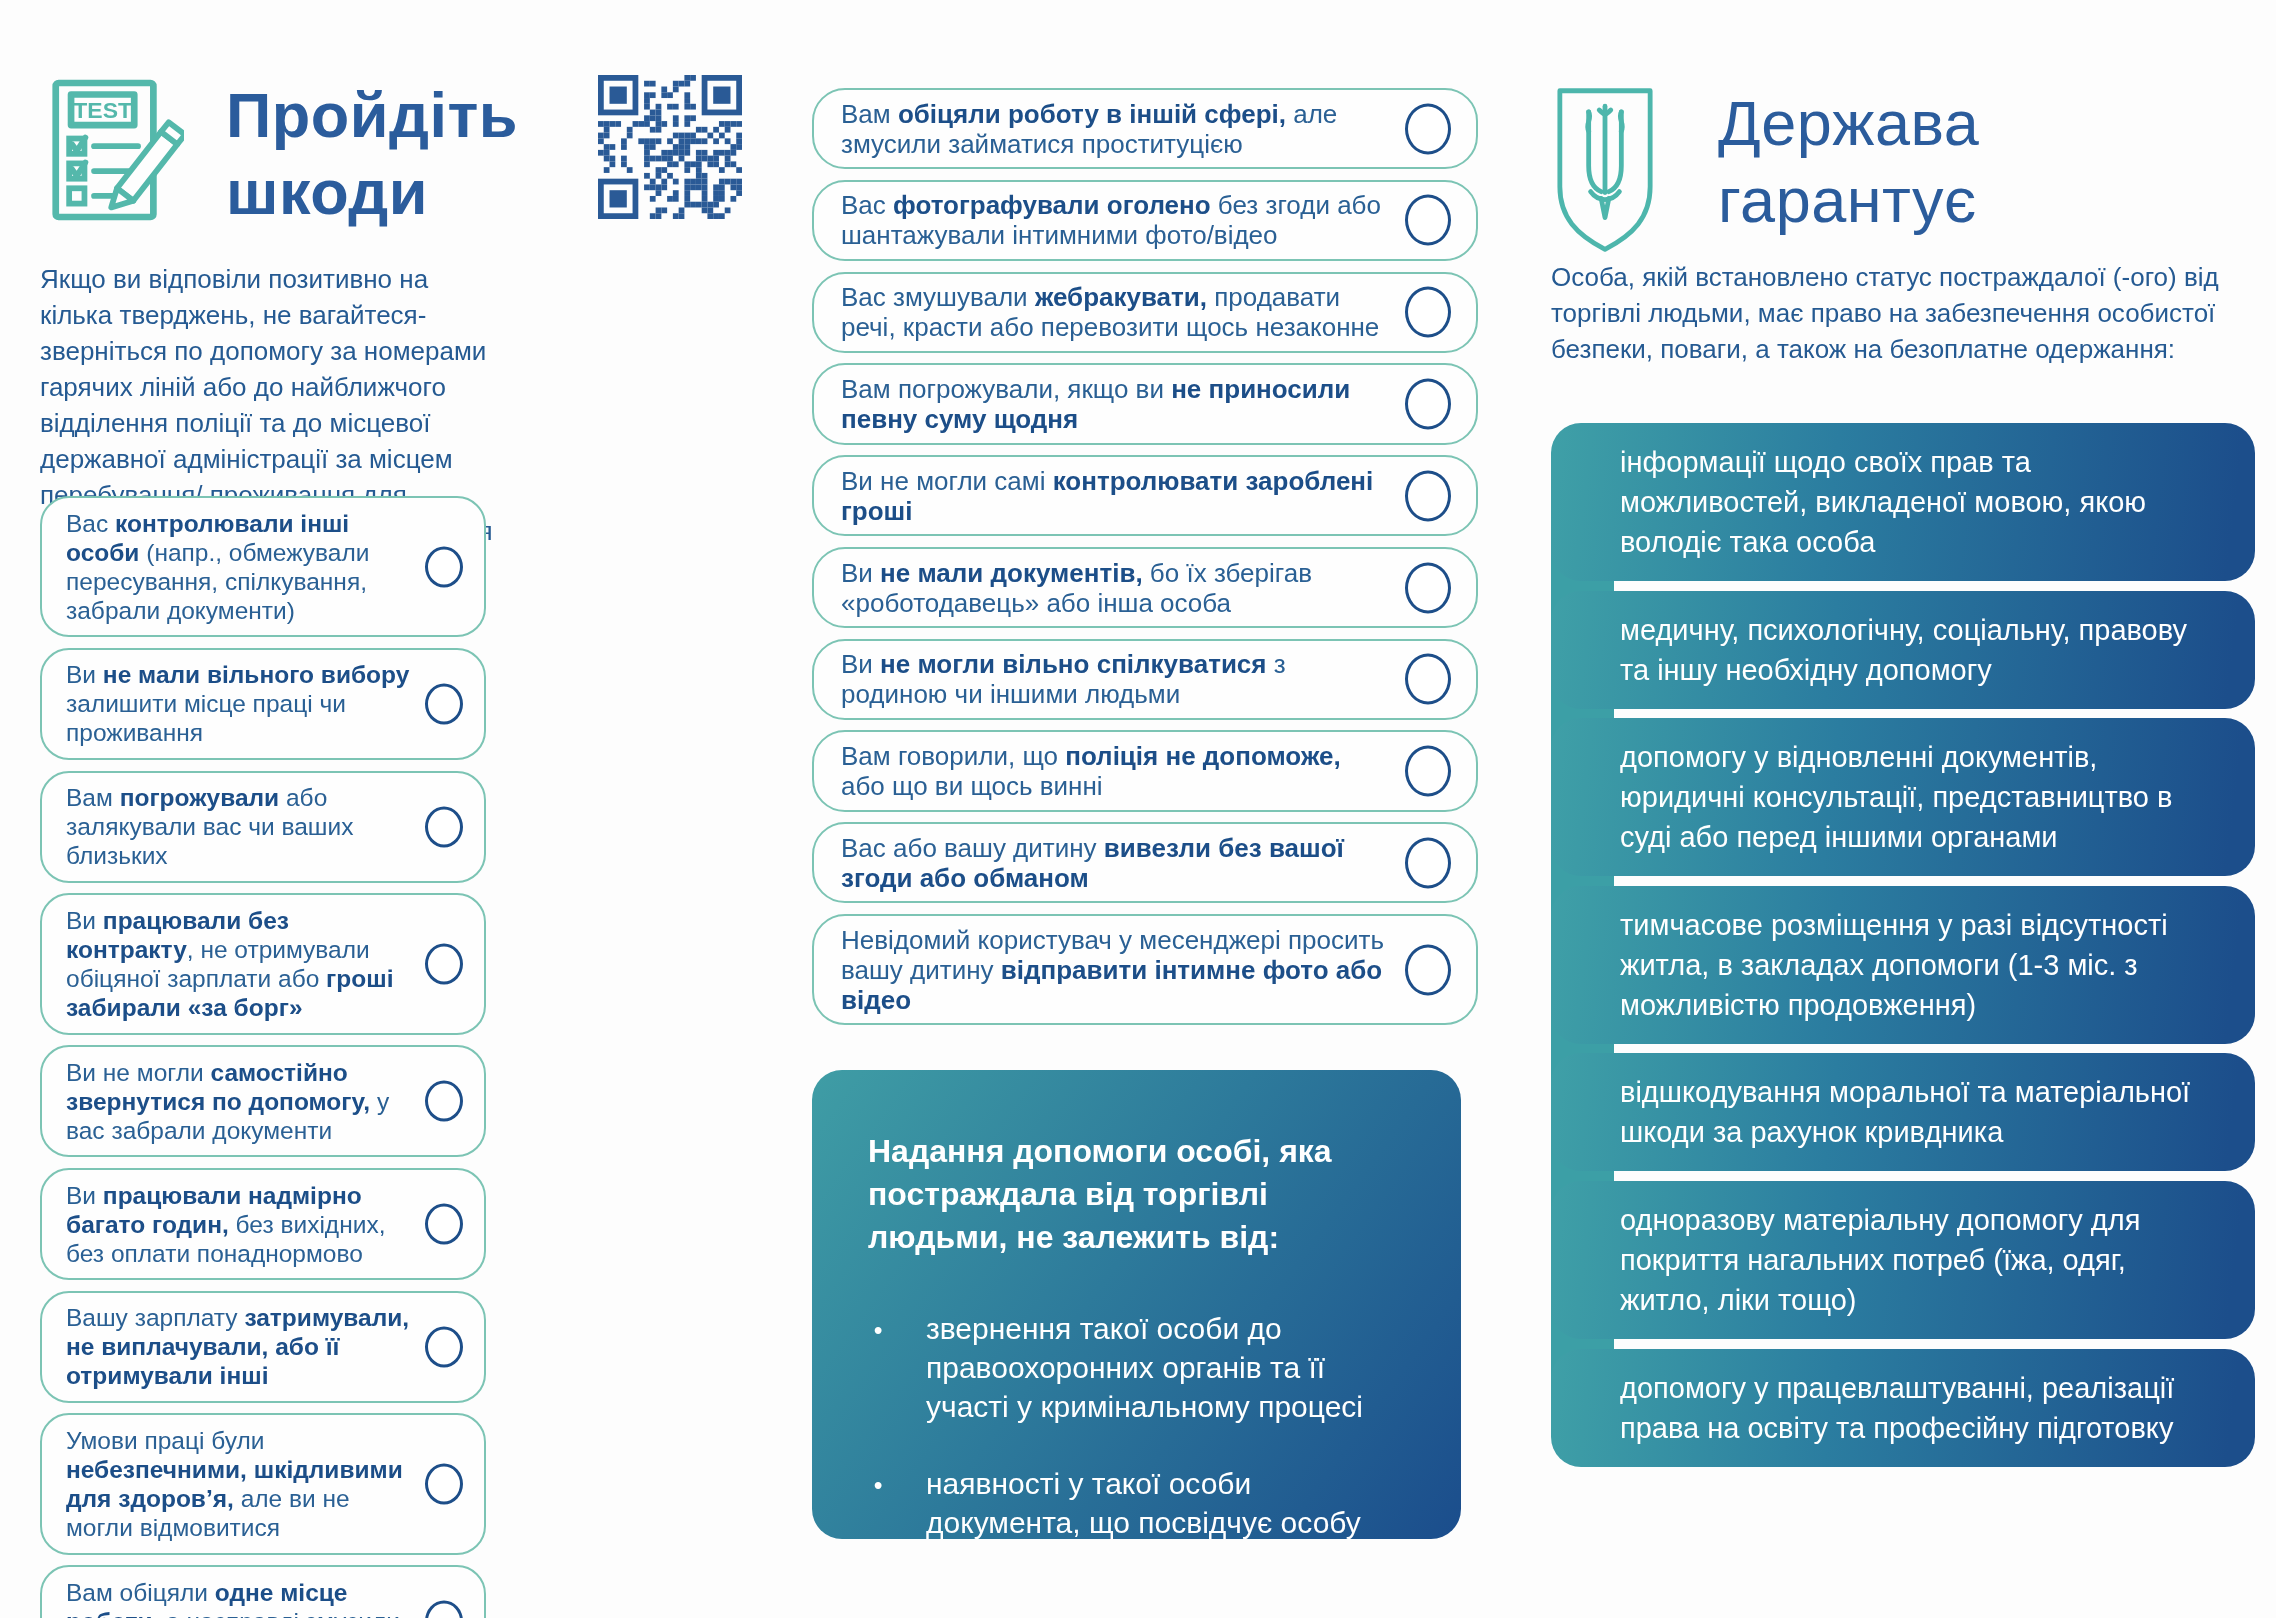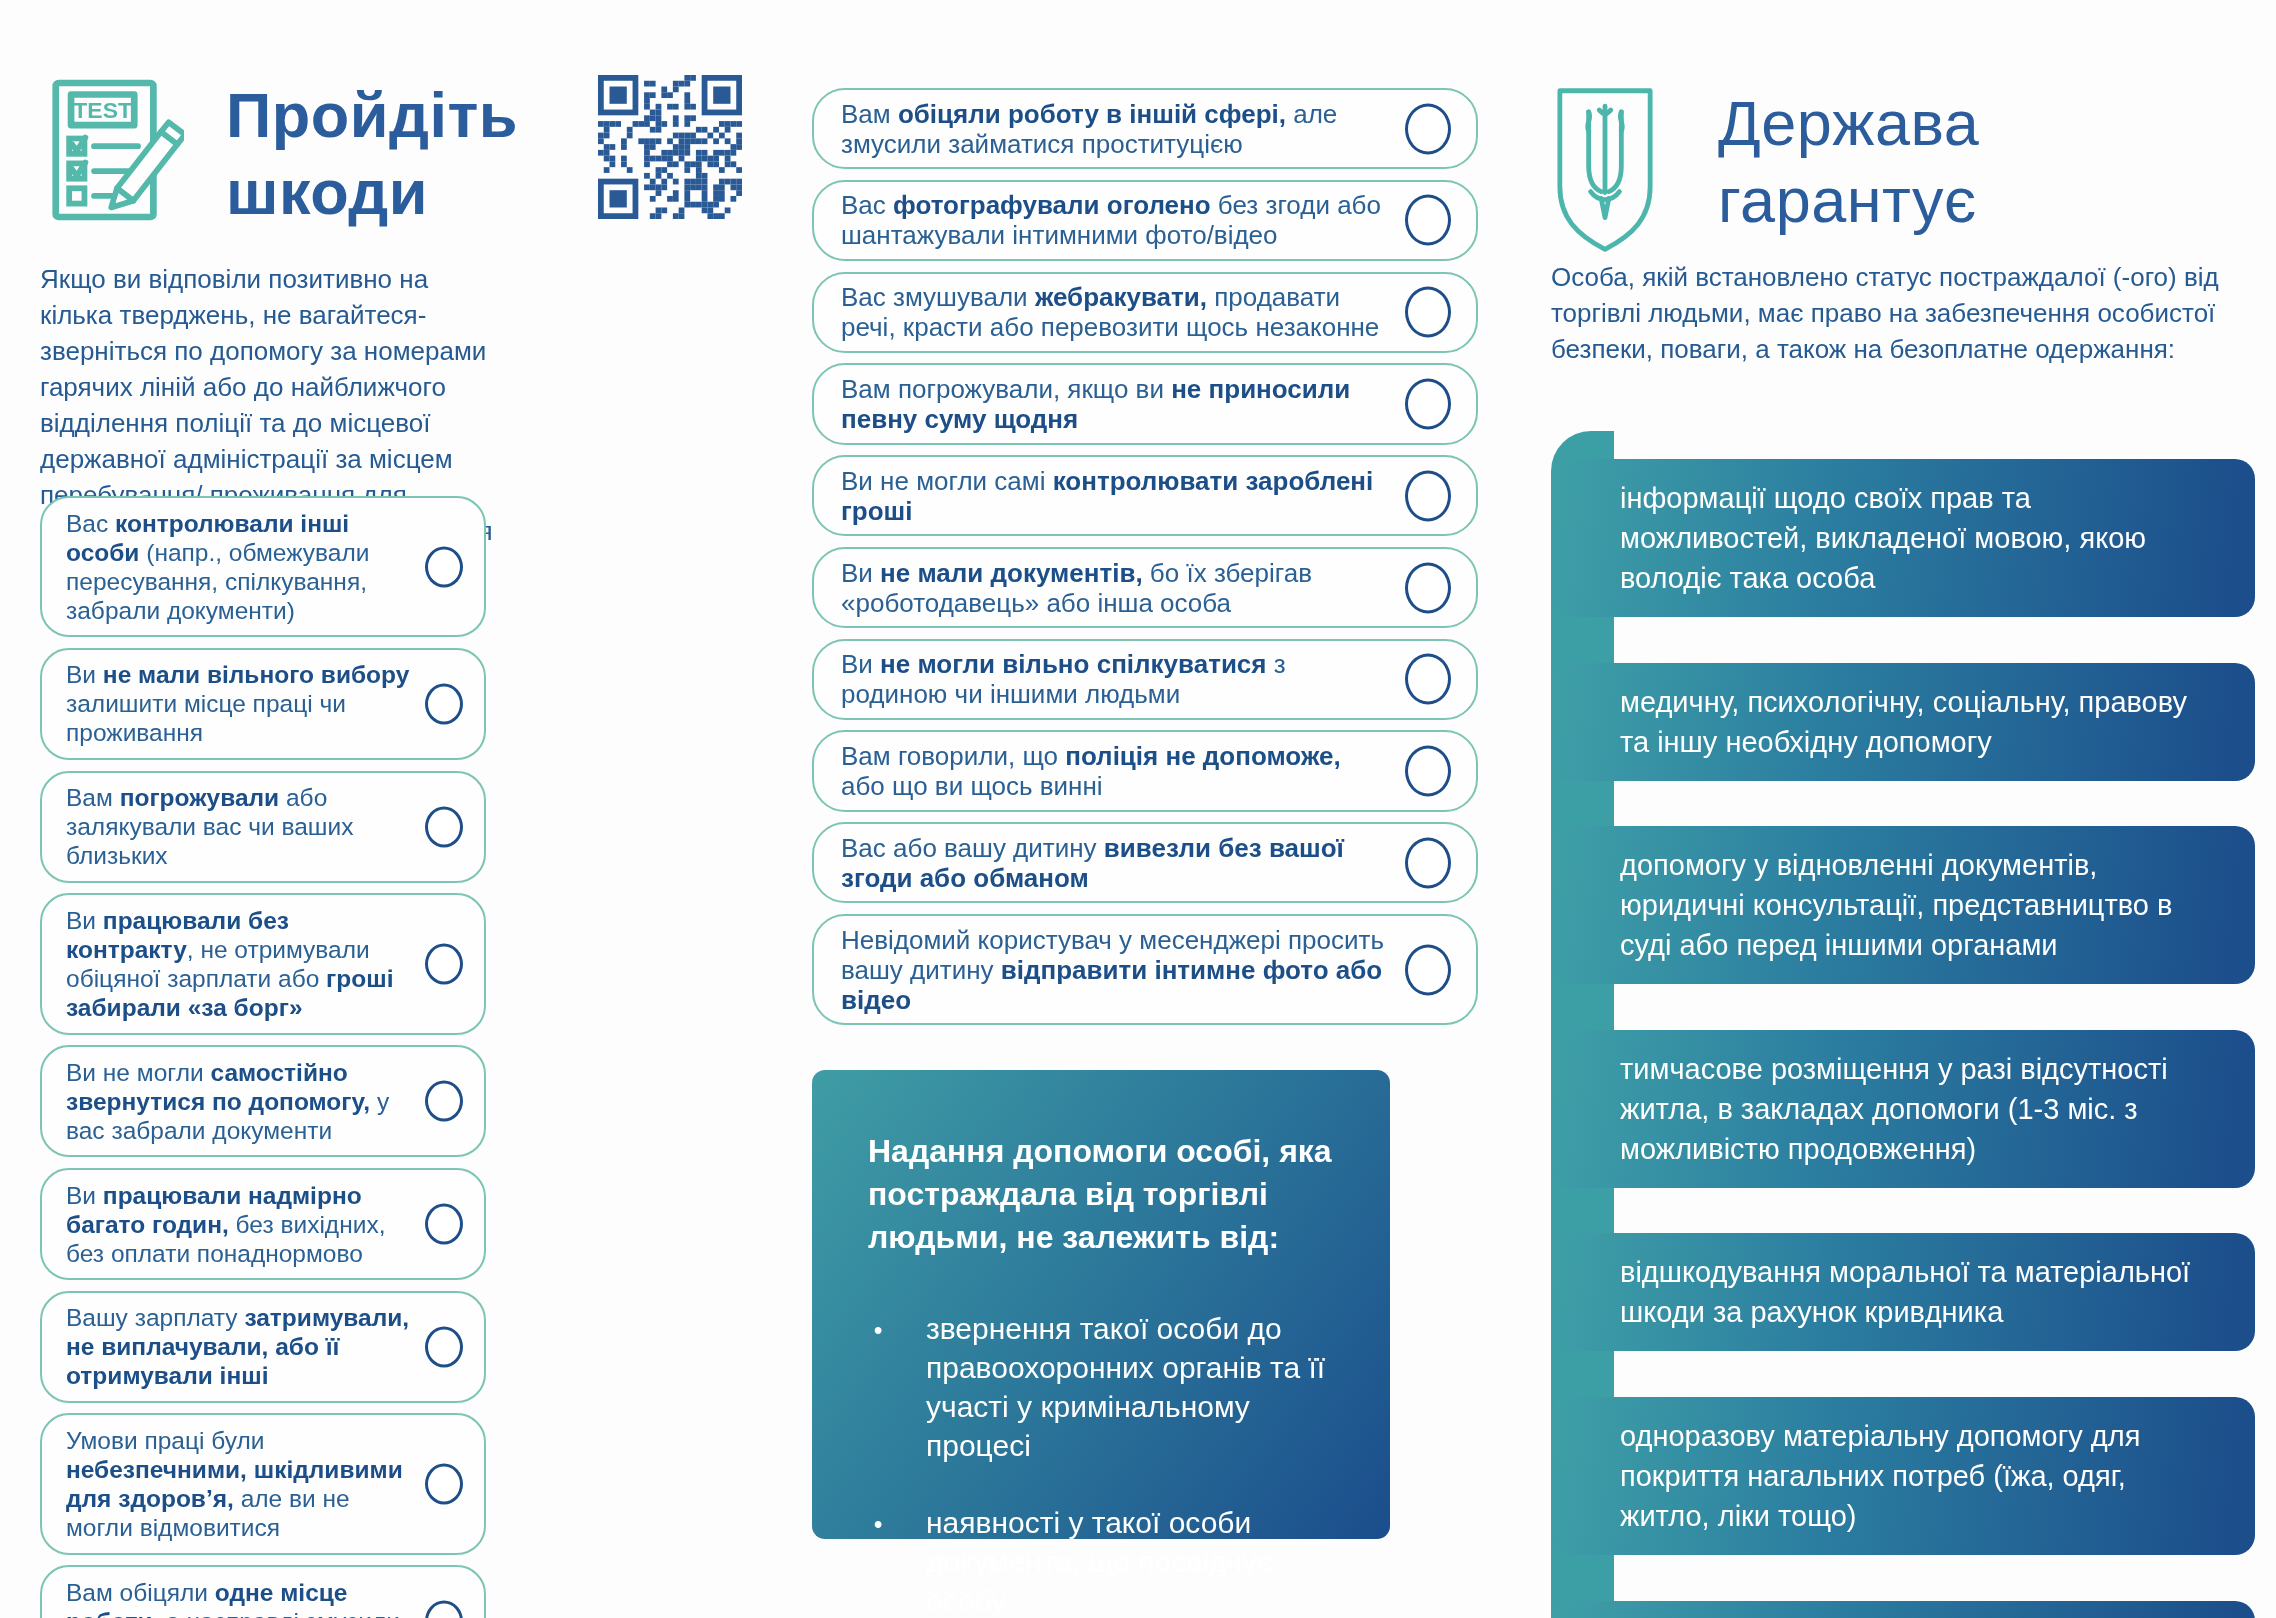--- a/index.html
+++ b/index.html
@@ -23,40 +23,40 @@
   .check-text{margin:0;font-size:24.5px;line-height:29px;color:#2a6094;}
   .check-circle{position:absolute;right:21px;top:50%;transform:translateY(-50%);
     width:32px;height:35px;border:3.8px solid #1d4e89;border-radius:50%;background:#fff;}
 
   
   .list-mid{position:absolute;left:812px;top:88px;width:666px;gap:10.6px;}
   .list-mid .check-item{border-radius:33px;padding:8.6px 92px 8.6px 27px;min-height:58px;}
   .list-mid .check-text{font-size:26px;line-height:30px;}
   .list-mid .check-circle{width:40px;height:45px;right:25px;border-width:3.8px;}
 
-  .info-box{position:absolute;left:812px;top:1070px;width:578px;height:469px;box-sizing:border-box;
-    border-radius:13px;padding:60px 50px 38px 56px;color:#fff;
+  .info-box{position:absolute;left:812px;top:1070px;width:649px;height:469px;box-sizing:border-box;
+    border-radius:30px;padding:60px 50px 38px 56px;color:#fff;
     background:linear-gradient(126deg,#3f9da5 0%,#2d7a9b 45%,#1b4d8c 100%);}
   .info-title{margin:0 0 50px;font-size:32px;line-height:43px;font-weight:700;}
   .info-bullets{list-style:none;margin:0;padding:0;display:flex;flex-direction:column;gap:38px;}
   .info-bullets li{position:relative;padding-left:58px;font-size:30px;line-height:39px;}
   .info-bullets li::before{content:'•';position:absolute;left:5.8px;top:1.9px;font-size:25px;}
 
   
   .rc-head{position:absolute;left:1552px;top:85px;display:flex;gap:60px;align-items:flex-start;}
   .rc-title{font-size:63px;line-height:77px;font-weight:400;color:#2b5c9c;letter-spacing:0.5px;}
   .rc-title span{display:block;}
   .rc-intro{position:absolute;left:1551px;top:259px;width:709px;font-size:26px;line-height:36px;color:#255a92;margin:0;}
 
   .grant-list{position:absolute;left:1551px;top:423px;width:704px;display:flex;flex-direction:column;gap:9.6px;}
   .grant-list::before{content:'';position:absolute;left:0;top:7.7px;bottom:9.6px;width:63px;
     background:#3c9fa6;border-radius:40px 0 0 40px;}
-  .grant-box{position:relative;border-radius:20px;color:#fff;
+  .grant-box{position:relative;border-radius:30px;color:#fff;
     background:linear-gradient(97deg,#3fa0a7 0%,#2b7da0 40%,#1c4e8b 96%);
-    padding:19px 33px 19px 69px;margin-top:36px;}
+    padding:19px 33px 19px 69px;}
   .grant-box p{margin:0;font-size:29px;line-height:40px;}
 </style>
 </head>
 <body>
 
 <div class="page">
 
   <div class="lc-head">
     <span>
       <svg width="134" height="146" viewBox="0 0 140 152">

